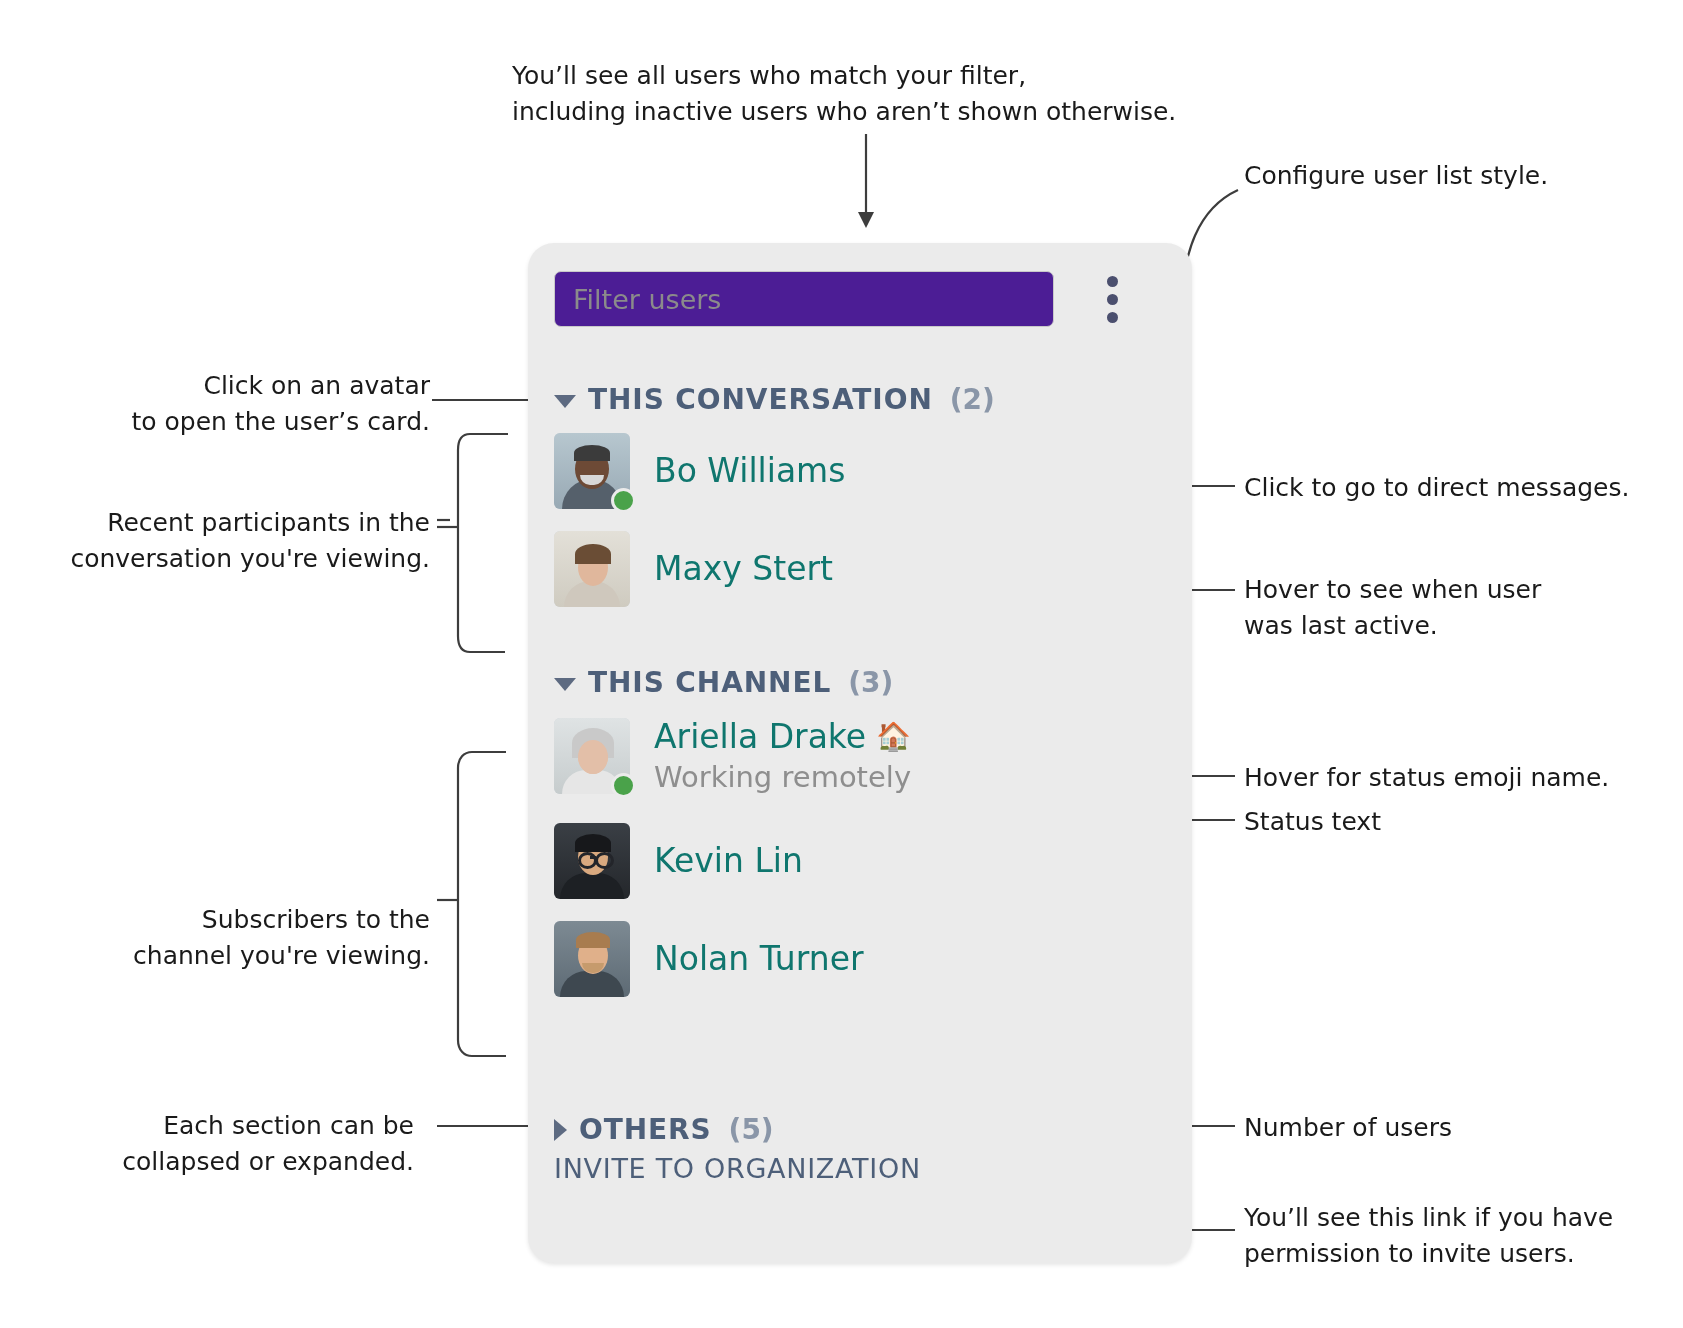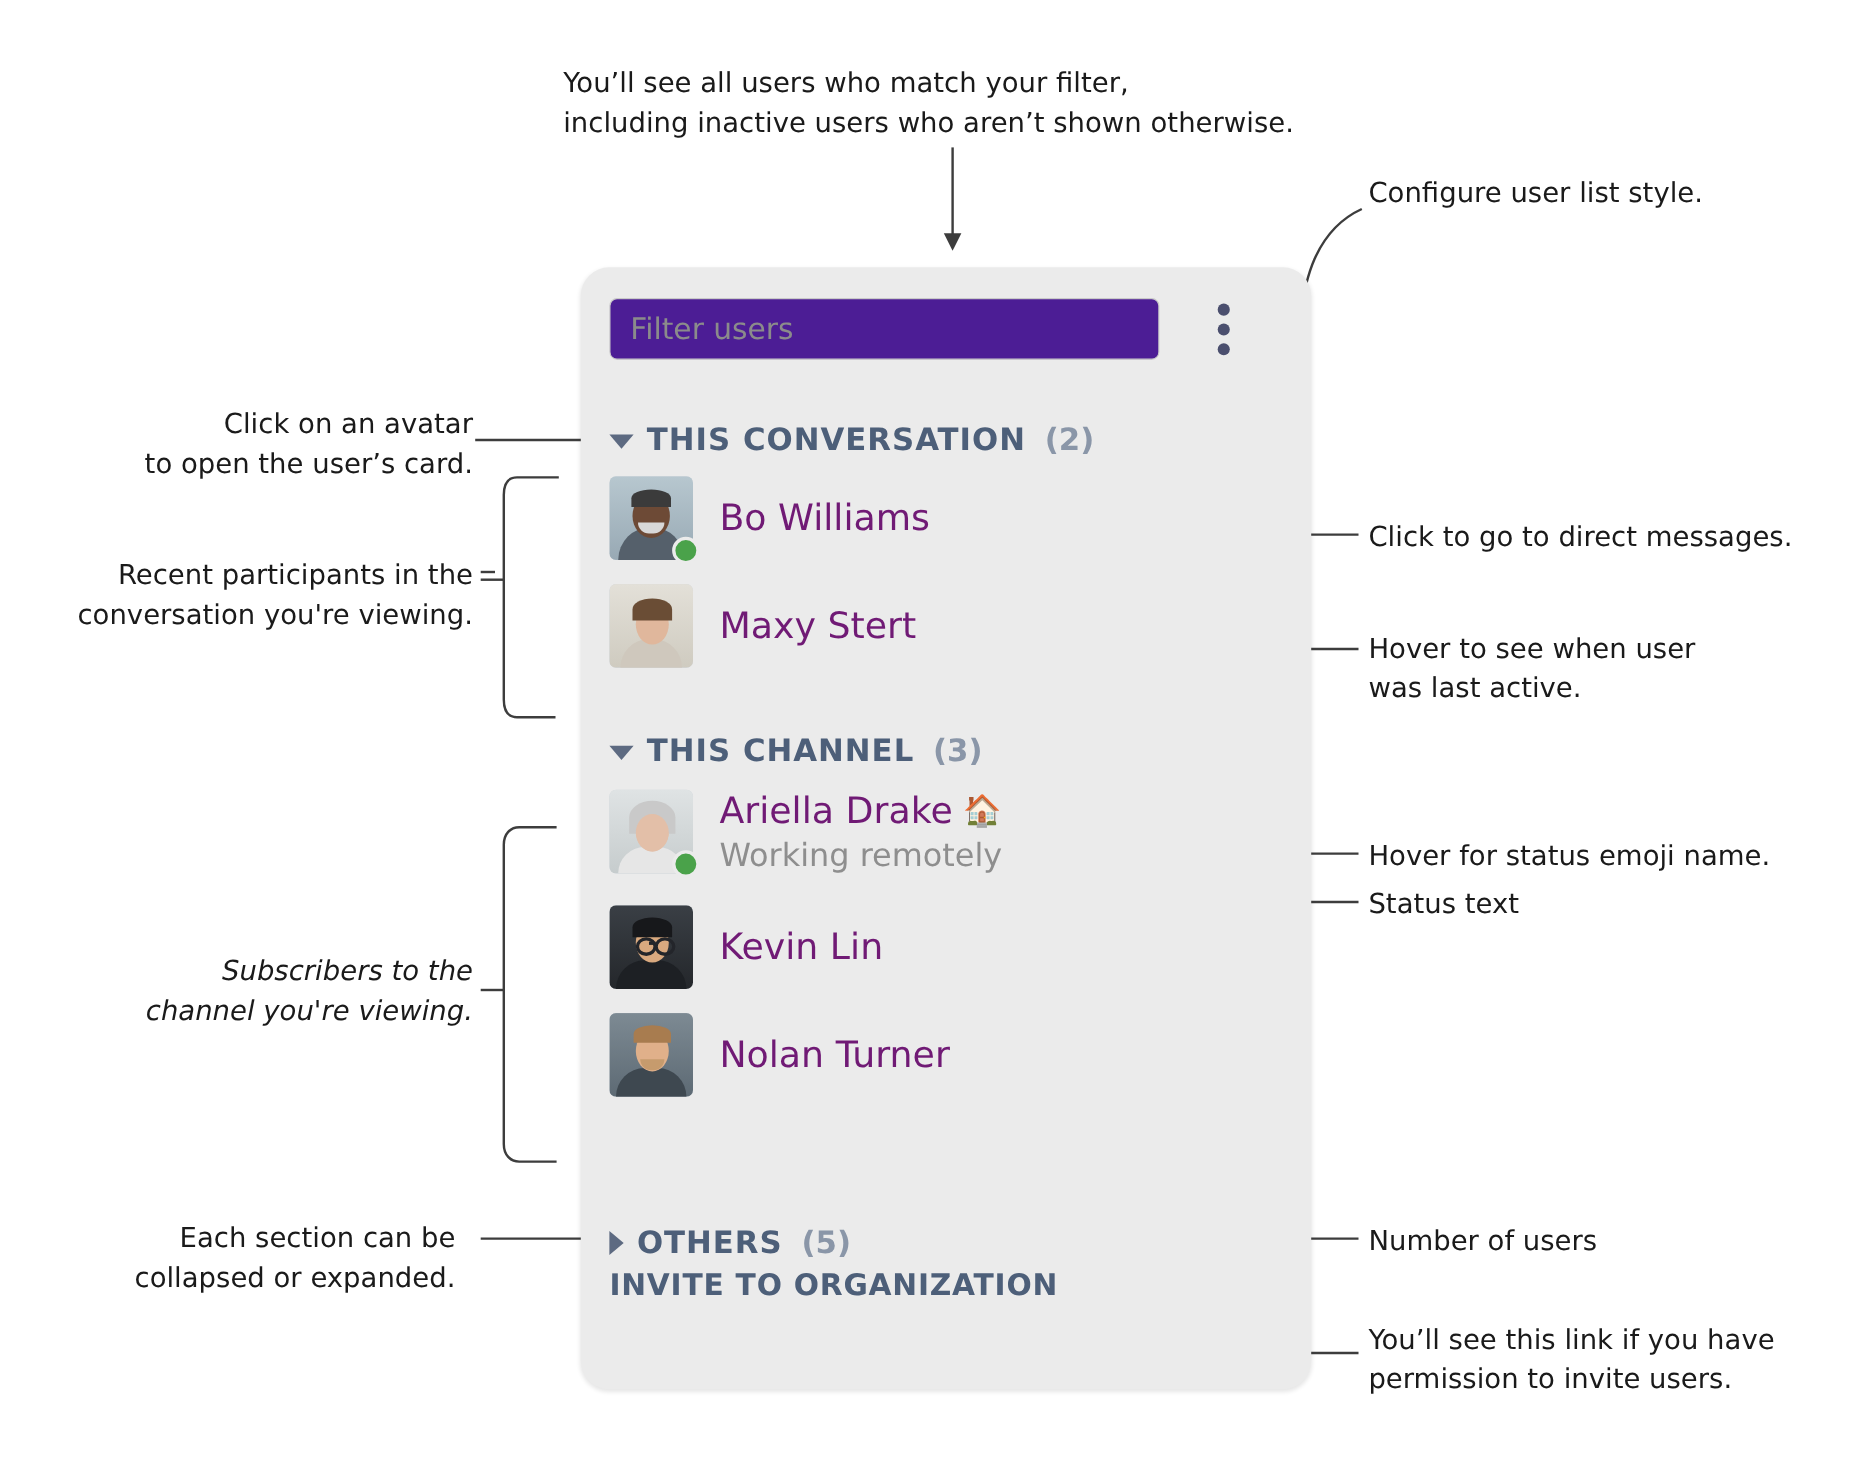--- a/index.html
+++ b/index.html
@@ -162,39 +162,39 @@
     box-sizing: border-box;
   }
   .user-text {
     margin-left: 24px;
     display: flex;
     flex-direction: column;
     justify-content: center;
   }
   .user-name {
     font-size: 33px;
-    color: #701a75;
+    color: #0f766e;
     line-height: 1.15;
     display: flex;
     align-items: center;
     gap: 10px;
   }
   .status-emoji { font-size: 28px; }
   .status-text {
     font-size: 29px;
     color: #8e8e8e;
     margin-top: 4px;
   }
 
   .invite-link {
     position: absolute;
     left: 26px;
     top: 910px;
     font-size: 27px;
-    font-weight: bold;
+    font-weight: normal;
     letter-spacing: 0.7px;
     color: #4d5f79;
     cursor: pointer;
   }
 
   
   .face { position: absolute; inset: 0; }
   .f-bg  { position: absolute; inset: 0; }
   .f-head{ position: absolute; border-radius: 50%; }
   .f-body{ position: absolute; border-radius: 40px 40px 0 0; }
@@ -248,21 +248,21 @@
 <div class="anno" style="left:512px; top:58px; width:760px;">You’ll see all users who match your filter,
 including inactive users who aren’t shown otherwise.</div>
 <div class="anno right" style="left:1244px; top:158px; width:420px;">Configure user list style.</div>
 <div class="anno left" style="left:60px; top:368px; width:370px;">Click on an avatar
 to open the user’s card.</div>
 <div class="anno left" style="left:40px; top:505px; width:390px;">Recent participants in the
 conversation you're viewing.</div>
 <div class="anno right" style="left:1244px; top:470px; width:440px;">Click to go to direct messages.</div>
 <div class="anno right" style="left:1244px; top:572px; width:400px;">Hover to see when user
 was last active.</div>
-<div class="anno left" style="left:60px; top:865px; width:370px;font-style:italic;">Subscribers to the
+<div class="anno left" style="left:60px; top:902px; width:370px;">Subscribers to the
 channel you're viewing.</div>
 <div class="anno right" style="left:1244px; top:760px; width:440px;">Hover for status emoji name.</div>
 <div class="anno right" style="left:1244px; top:804px; width:400px;">Status text</div>
 <div class="anno left" style="left:44px; top:1108px; width:370px;">Each section can be
 collapsed or expanded.</div>
 <div class="anno right" style="left:1244px; top:1110px; width:400px;">Number of users</div>
 <div class="anno right" style="left:1244px; top:1200px; width:420px;">You’ll see this link if you have
 permission to invite users.</div>
 
 <div id="user-panel">

